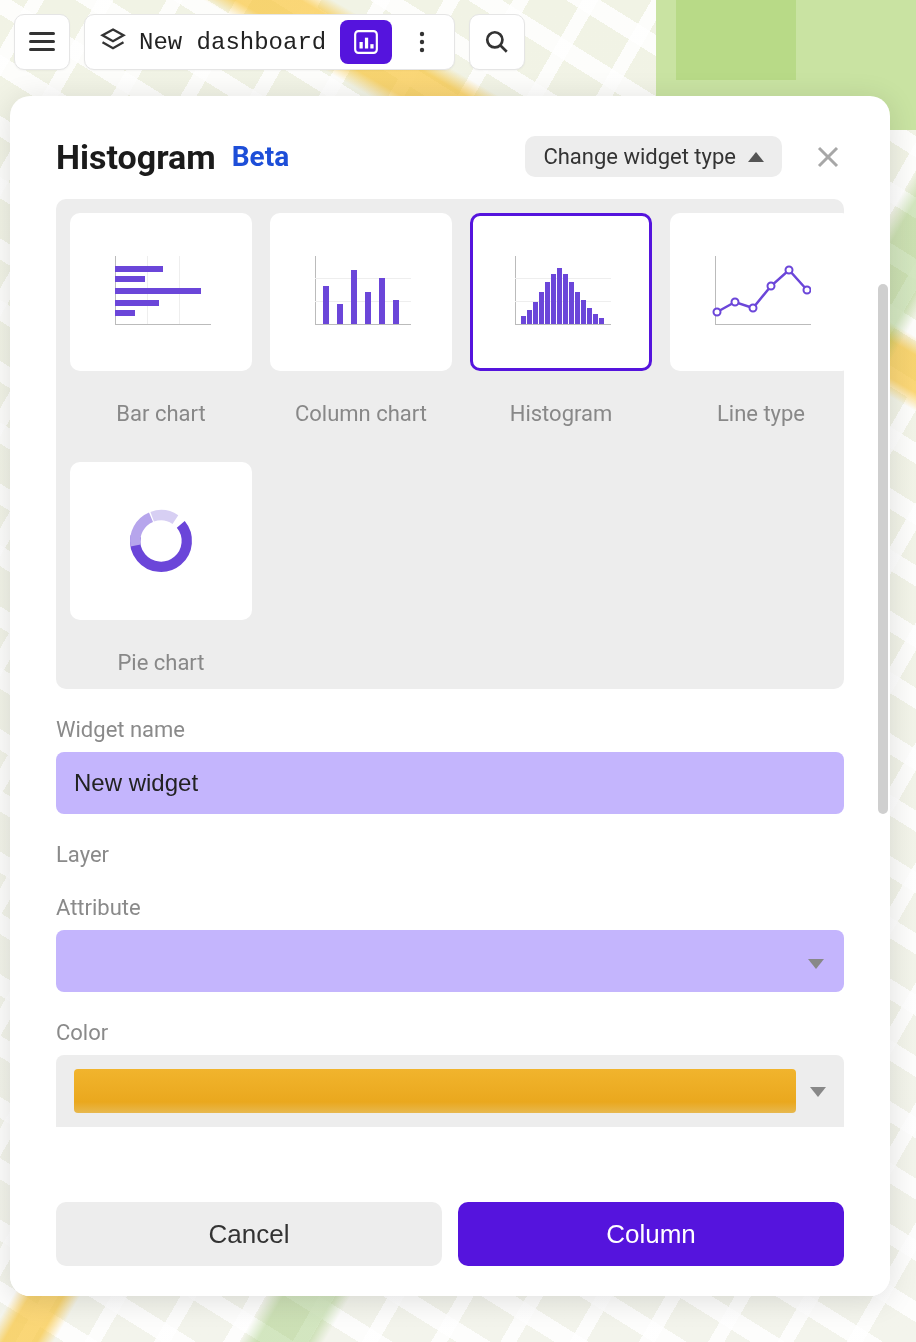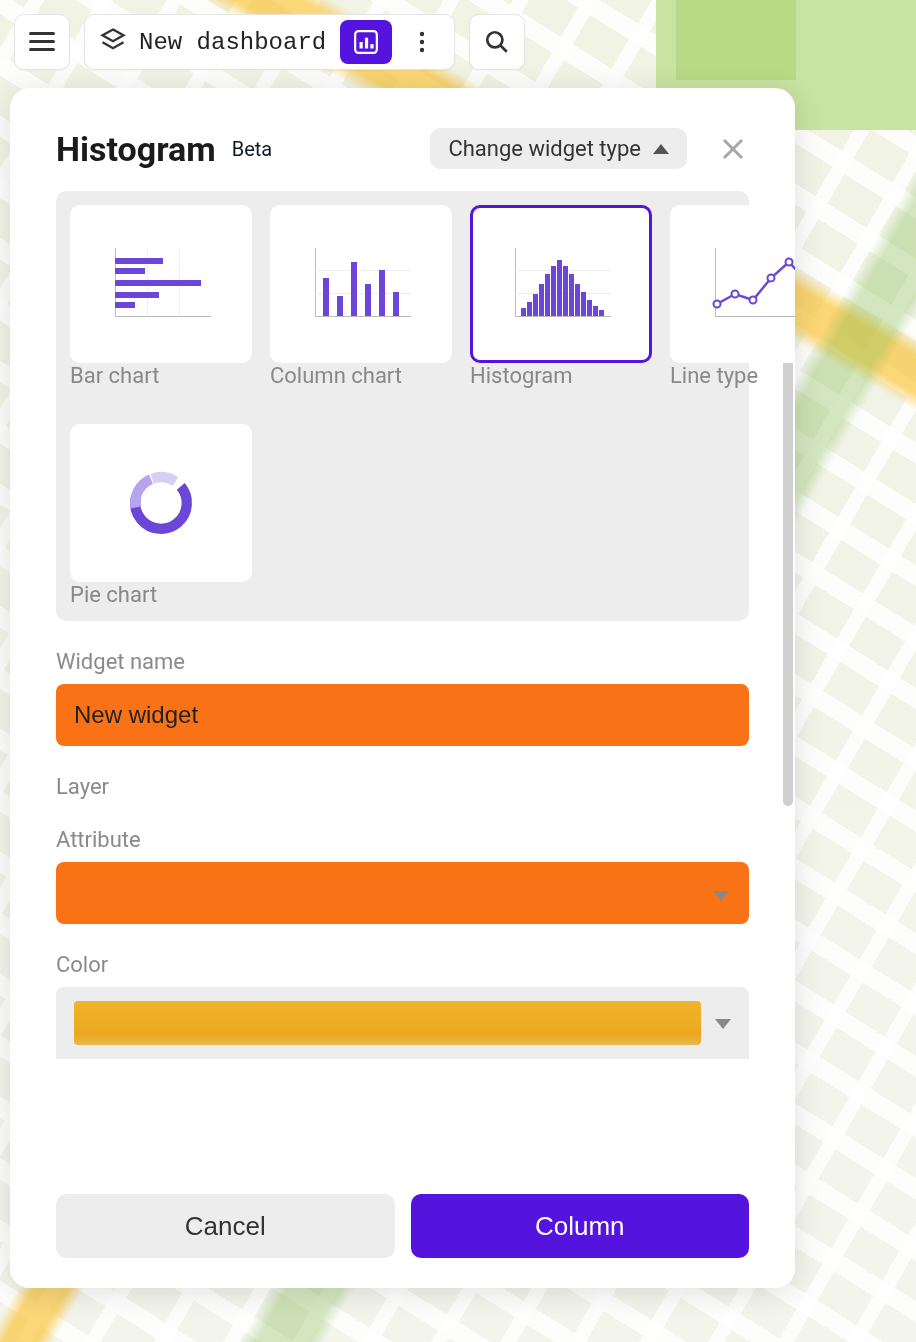--- a/index.html
+++ b/index.html
@@ -74,23 +74,23 @@
     border-radius: 8px;
     display:flex; align-items:center; justify-content:center;
   }
   .chip-active { background:#5514dd; color:#fff; }
   .chip svg { display:block; }
   .icon-color { color:#333; }
 
   
   .panel {
     position: absolute;
-    top: 88px;
+    top: 96px;
     left: 10px;
-    width: 785px;
+    width: 880px;
     height: 1200px;
     background: #fff;
     border-radius: 20px;
     box-shadow: 0 4px 30px rgba(0,0,0,0.12);
     display: flex;
     flex-direction: column;
     overflow: hidden;
   }
 
   .panel-header {
@@ -98,23 +98,23 @@
     align-items:center;
     padding: 40px 46px 22px 46px;
     gap: 16px;
   }
   .panel-title {
     font-size: 34px;
     font-weight: 700;
     color: #1b1b1b;
   }
   .badge-beta {
-    font-size: 20px;
-    color: #0f172a;
-    font-weight: 400;
+    font-size: 28px;
+    color: #1d4ed8;
+    font-weight: 700;
   }
   .header-spacer { flex:1; }
   .change-type {
     background: #ededed;
     border-radius: 10px;
     padding: 8px 18px;
     display:flex; align-items:center; gap:12px;
     font-size: 22px;
     color:#333;
   }
@@ -139,21 +139,21 @@
   .type-area {
     background:#ededed;
     border-radius: 10px;
     padding: 14px;
     display:grid;
     grid-template-columns: repeat(4, 1fr);
     gap: 18px;
     row-gap: 36px;
   }
   .type-cell {
-    display:flex; flex-direction:column; gap:0;
+    display:flex; flex-direction:column; align-items:center; gap:30px;
   }
   .type-card {
     background:#fff;
     width: 182px;
     height: 158px;
     border-radius: 10px;
     display:flex; align-items:center; justify-content:center;
     border: 2px solid transparent;
   }
   .type-card.selected { border: 3px solid #5514dd; }
@@ -166,21 +166,21 @@
 
   
   .field-label {
     font-size: 22px;
     color:#8a8a8a;
     margin-top: 28px;
     margin-bottom: 10px;
   }
   .text-input, .select-input {
     width:100%;
-    background:#f97316;
+    background:#c4b5fd;
     border:none;
     border-radius:8px;
     height:62px;
     padding: 0 18px;
     font-size:24px;
     color:#222;
     display:flex; align-items:center;
     position:relative;
   }
   .select-input .caret {

